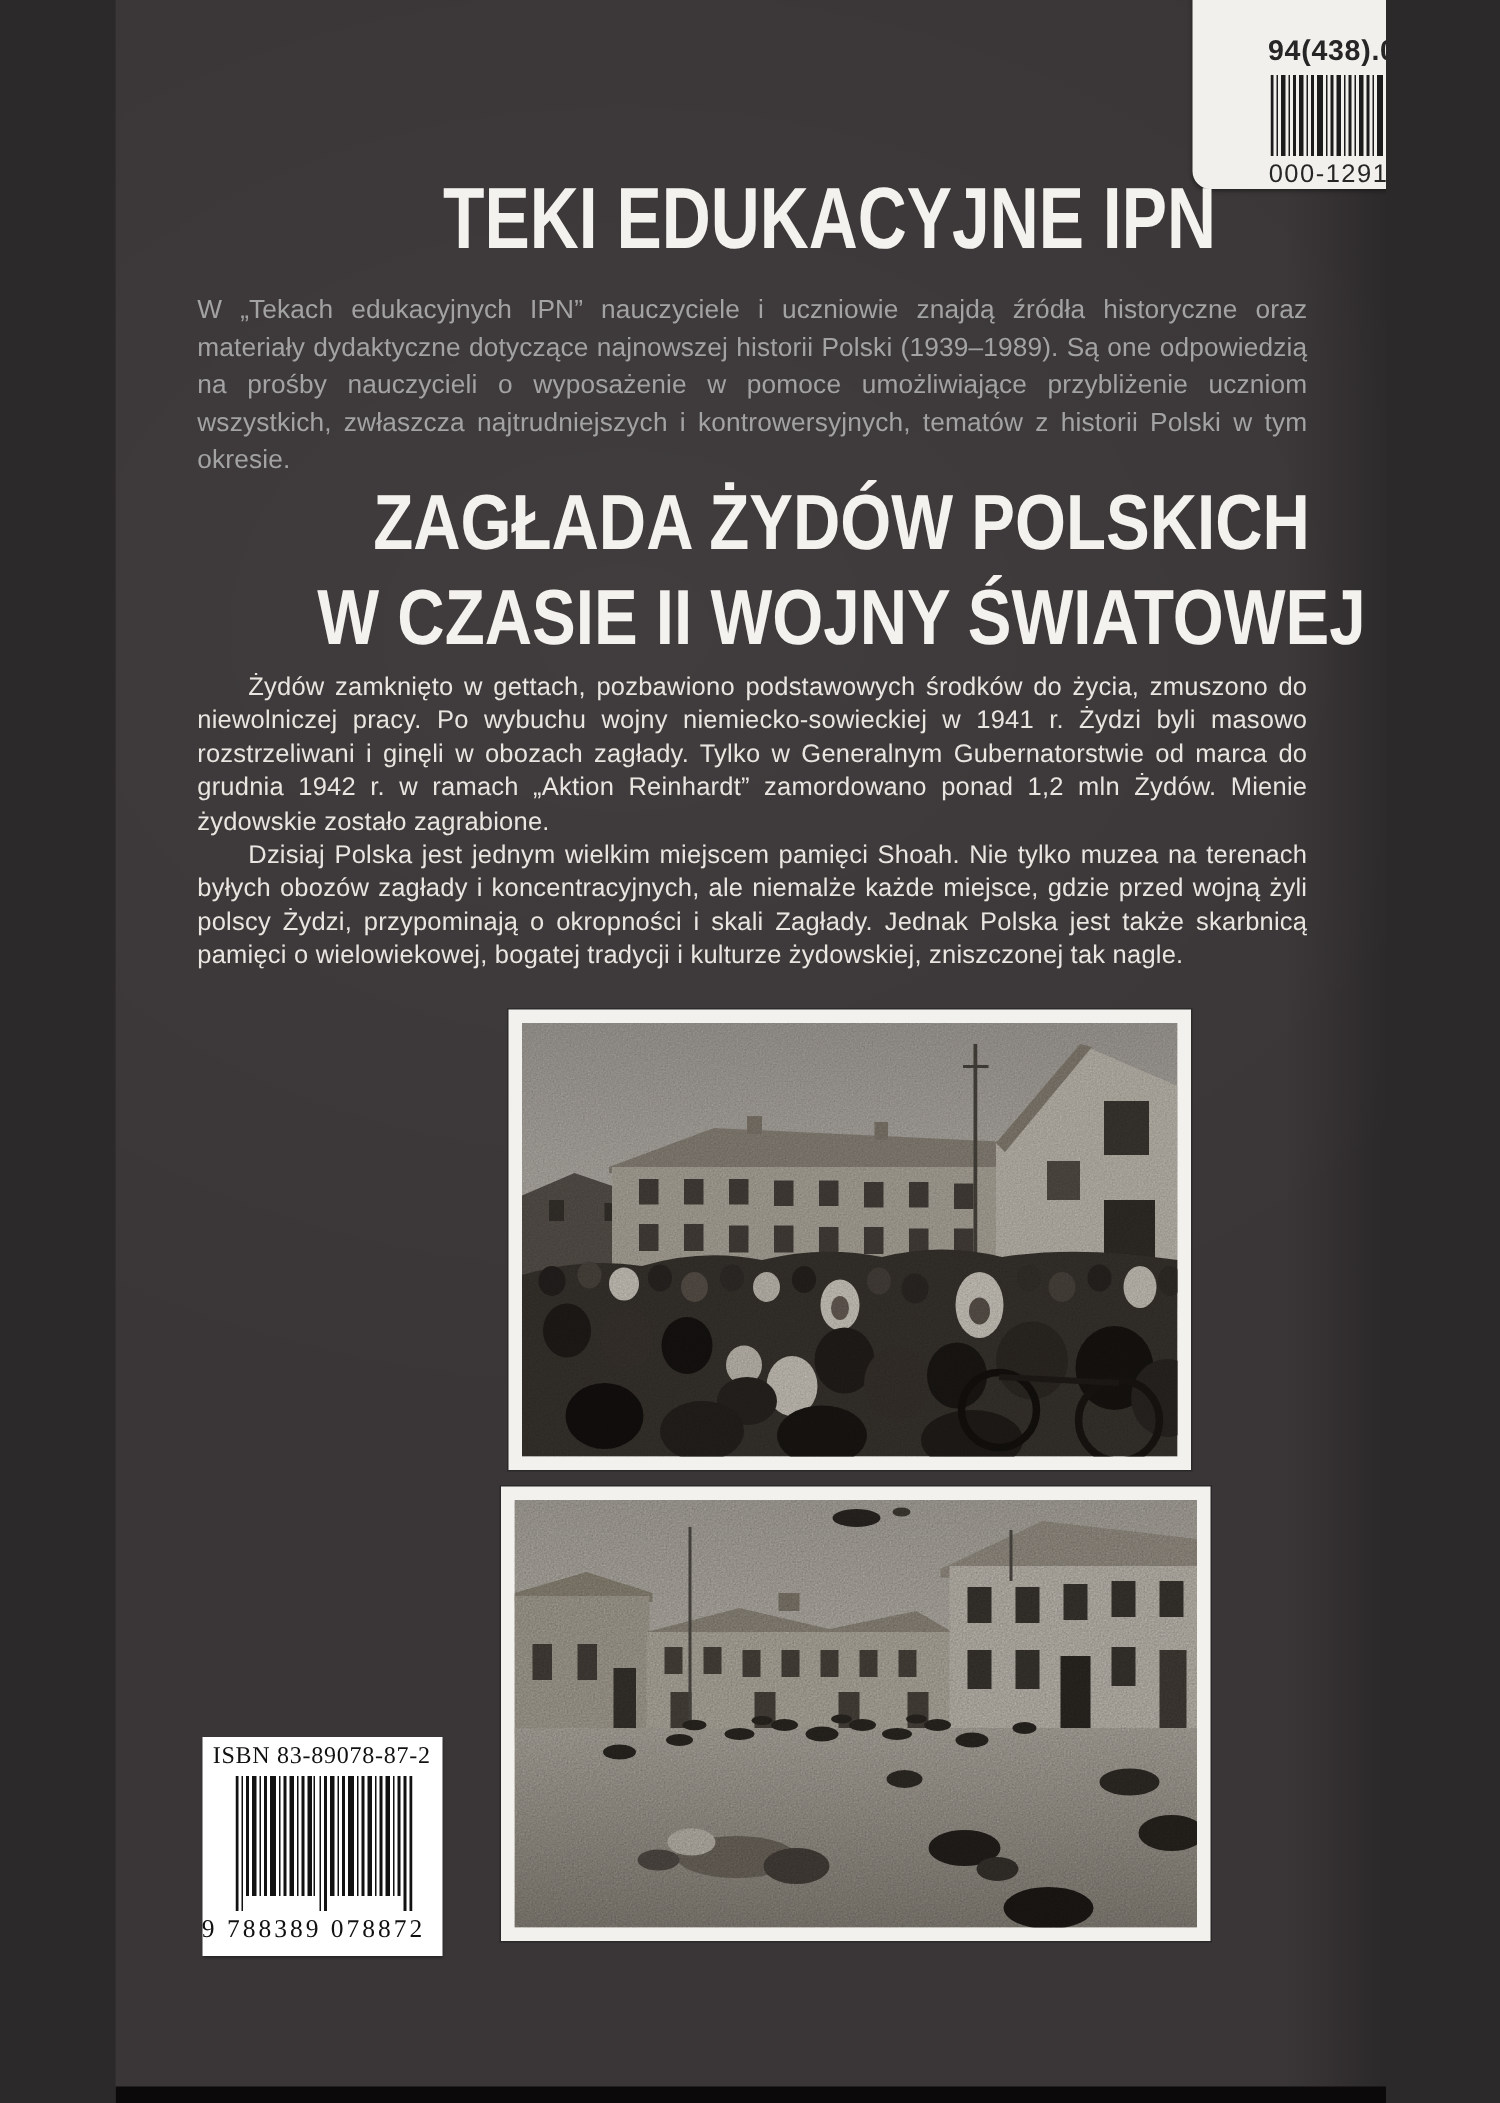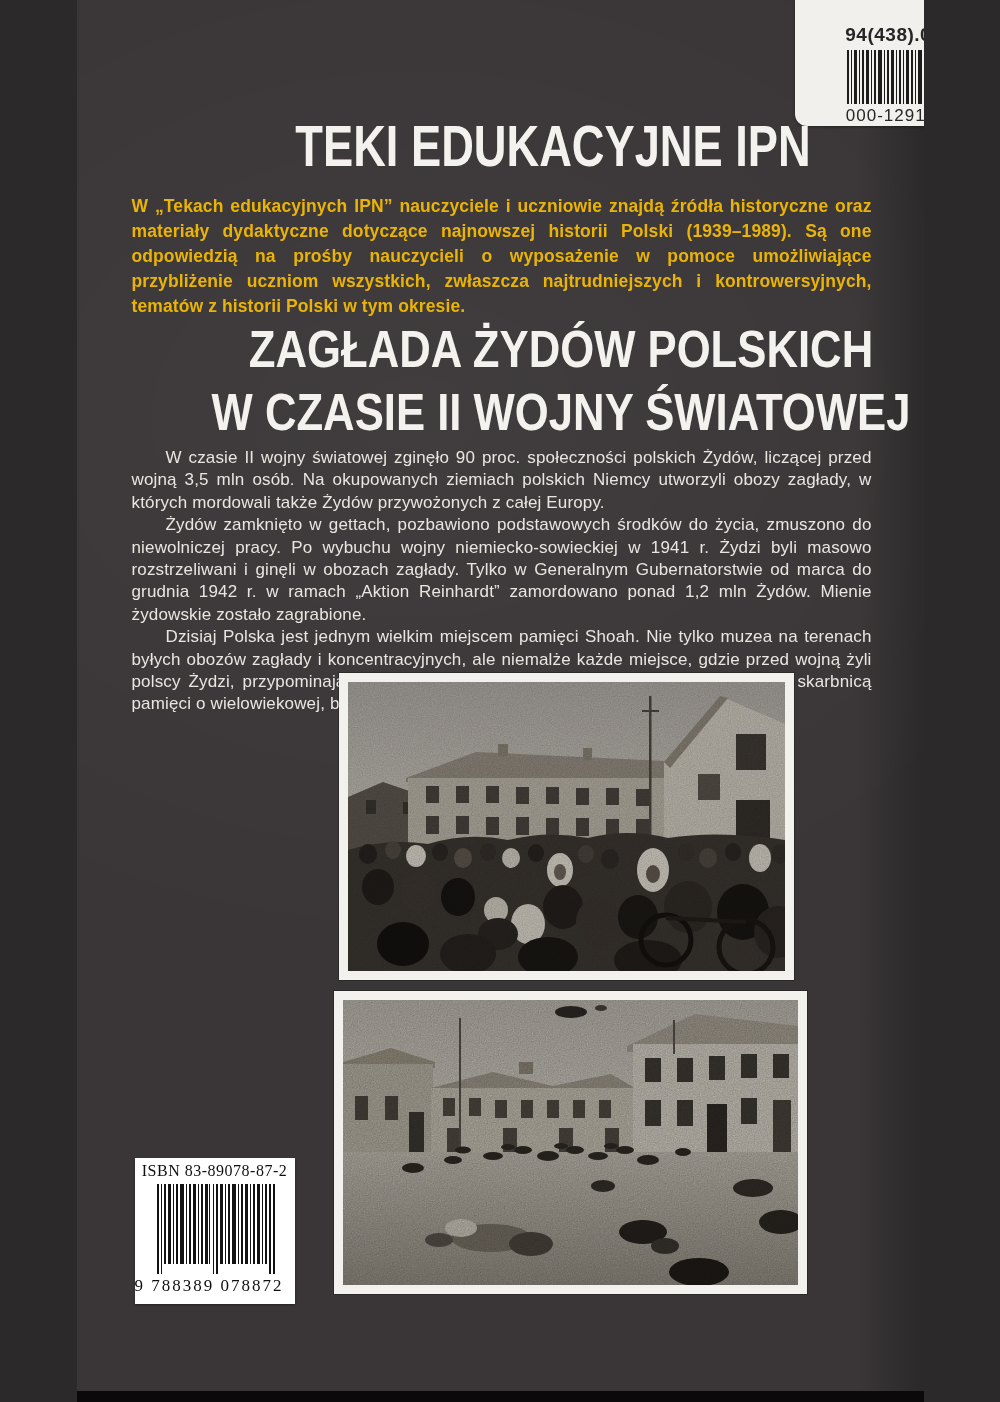--- a/index.html
+++ b/index.html
@@ -59,23 +59,23 @@
     text-align:center;
     font-size:52px;line-height:63px;font-weight:bold;
     transform:translateX(-16px) scaleX(0.84);
     transform-origin:50% 50%;
     color:#f4f2ee;
   }
 
   
   .intro{
     position:absolute;top:194px;left:55px;right:52px;margin:0;
-    font-size:17.5px;line-height:25px;font-weight:bold;
+    font-size:17.5px;line-height:25px;font-weight:normal;
     text-align:justify;letter-spacing:0.1px;
-    color:#eab308;
+    color:#a3a3a3;
   }
   .paras{
     position:absolute;top:447px;left:55px;right:52px;
     font-size:17px;line-height:22.4px;
     text-align:justify;letter-spacing:0.15px;
     color:#e9e6e1;
   }
   .paras p{margin:0;text-indent:34px;}
 
   
@@ -162,21 +162,20 @@
     <div class="lib-num">000-129173-00-0</div>
   </div>
 
   <h1 class="series-title">TEKI EDUKACYJNE IPN</h1>
 
   <p class="intro">W „Tekach edukacyjnych IPN” nauczyciele i uczniowie znajdą źródła historyczne oraz materiały dydaktyczne dotyczące najnowszej historii Polski (1939–1989). Są one odpowiedzią na prośby nauczycieli o wyposażenie w pomoce umożliwiające przybliżenie uczniom wszystkich, zwłaszcza najtrudniejszych i kontrowersyjnych, tematów z historii Polski w tym okresie.</p>
 
   <h2 class="main-title"><span>ZAGŁADA ŻYDÓW POLSKICH</span><br><span>W CZASIE II WOJNY ŚWIATOWEJ</span></h2>
 
   <div class="paras">
-    <p>W czasie II wojny światowej zginęło 90 proc. społeczności polskich Żydów, liczącej przed wojną 3,5 mln osób. Na okupowanych ziemiach polskich Niemcy utworzyli obozy zagłady, w których mordowali także Żydów przywożonych z całej Europy.</p>
     <p>Żydów zamknięto w gettach, pozbawiono podstawowych środków do życia, zmuszono do niewolniczej pracy. Po wybuchu wojny niemiecko-sowieckiej w 1941 r. Żydzi byli masowo rozstrzeliwani i ginęli w obozach zagłady. Tylko w Generalnym Gubernatorstwie od marca do grudnia 1942 r. w ramach „Aktion Reinhardt” zamordowano ponad 1,2 mln Żydów. Mienie żydowskie zostało zagrabione.</p>
     <p>Dzisiaj Polska jest jednym wielkim miejscem pamięci Shoah. Nie tylko muzea na terenach byłych obozów zagłady i koncentracyjnych, ale niemalże każde miejsce, gdzie przed wojną żyli polscy Żydzi, przypominają o okropności i skali Zagłady. Jednak Polska jest także skarbnicą pamięci o wielowiekowej, bogatej tradycji i kulturze żydowskiej, zniszczonej tak nagle.</p>
   </div>
 
   <figure class="photo photo-1" style="margin:0">
     <svg width="437" height="289" viewBox="0 0 437 289">
       <defs>
         <linearGradient id="sky1" x1="0" y1="0" x2="0" y2="1">
           <stop offset="0" stop-color="#a8a39d"></stop>
             <stop offset="1" stop-color="#c6c1b9"></stop>

